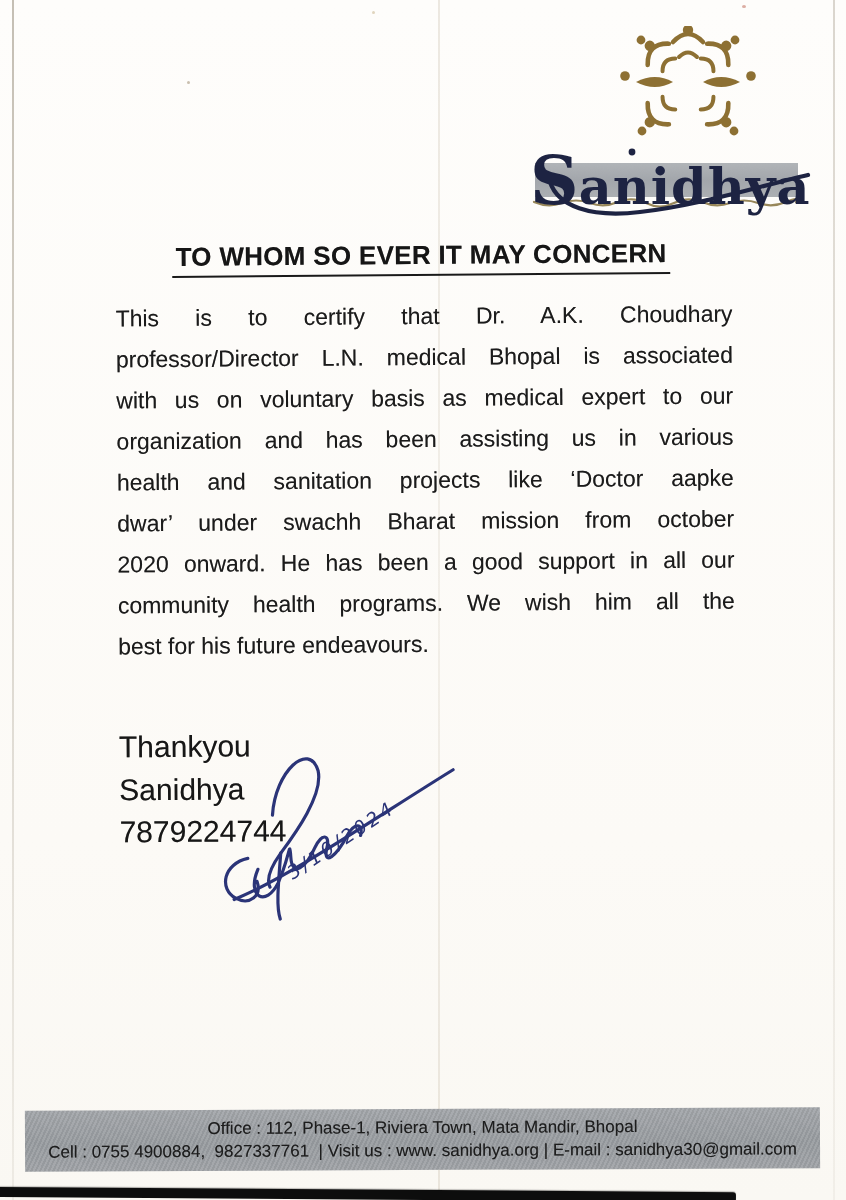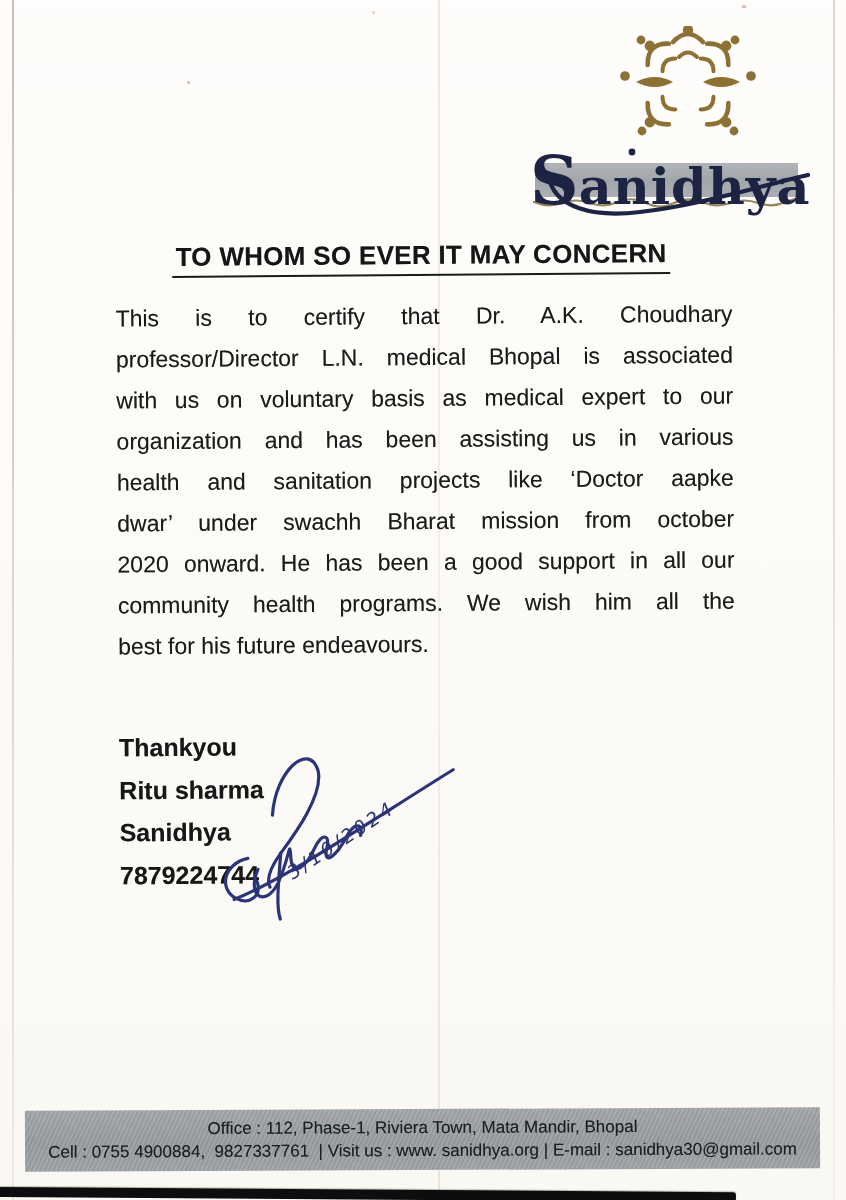--- a/index.html
+++ b/index.html
@@ -46,21 +46,21 @@
   .body-line {
     font-size:23px; line-height:41px; height:41px;
     text-align:justify; text-align-last:justify;
     text-shadow:0 0 .5px rgba(0,0,0,.4);
     white-space:normal; overflow:hidden;
   }
   .body-line.last { text-align-last:left; }
 
   
   .closing { position:absolute; left:117px; top:724px; color:#171717; }
-  .closing-line { font-size:25px; line-height:42.5px; text-shadow:0 0 .5px rgba(0,0,0,.4);font-weight:bold; }
+  .closing-line { font-size:30px; line-height:42.5px; text-shadow:0 0 .5px rgba(0,0,0,.4); }
 
   
   .sig-svg { position:absolute; left:215px; top:736px; }
   .sig-date {
     position:absolute; left:286px; top:862px;
     transform:rotate(-33deg); transform-origin:left center;
     font-family:"DejaVu Sans", sans-serif; font-style:italic;
     font-size:19px; letter-spacing:3px; color:#2b3478; white-space:nowrap;
   }
 
@@ -157,21 +157,20 @@
       <div class="body-line">organization and has been assisting us in various</div>
       <div class="body-line">health and sanitation projects like ‘Doctor aapke</div>
       <div class="body-line">dwar’ under swachh Bharat mission from october</div>
       <div class="body-line">2020 onward. He has been a good support in all our</div>
       <div class="body-line">community health programs. We wish him all the</div>
       <div class="body-line last">best for his future endeavours.</div>
     </div>
 
     <div class="closing">
       <div class="closing-line">Thankyou</div>
-      <div class="closing-line">Ritu sharma</div>
       <div class="closing-line">Sanidhya</div>
       <div class="closing-line">7879224744</div>
     </div>
 
     <svg class="sig-svg" width="250" height="200" viewBox="0 0 250 200">
       <g fill="none" stroke="#2b3478" stroke-width="3.2" stroke-linecap="round">
         <path d="M55,78 C58,34 92,4 101,34 C106,58 78,96 63,116 C52,131 48,142 52,150"></path>
         <path d="M40,132 C28,160 48,170 60,146 C72,120 72,100 73,120 C74,141 88,131 97,111 C104,96 113,97 109,112 C105,130 119,119 129,100 C137,85 146,87 143,99"></path>
         <path d="M30,121 C6,126 0,151 18,161 C31,168 44,159 39,144"></path>
         <path d="M16,162 C70,141 160,80 236,34"></path>

